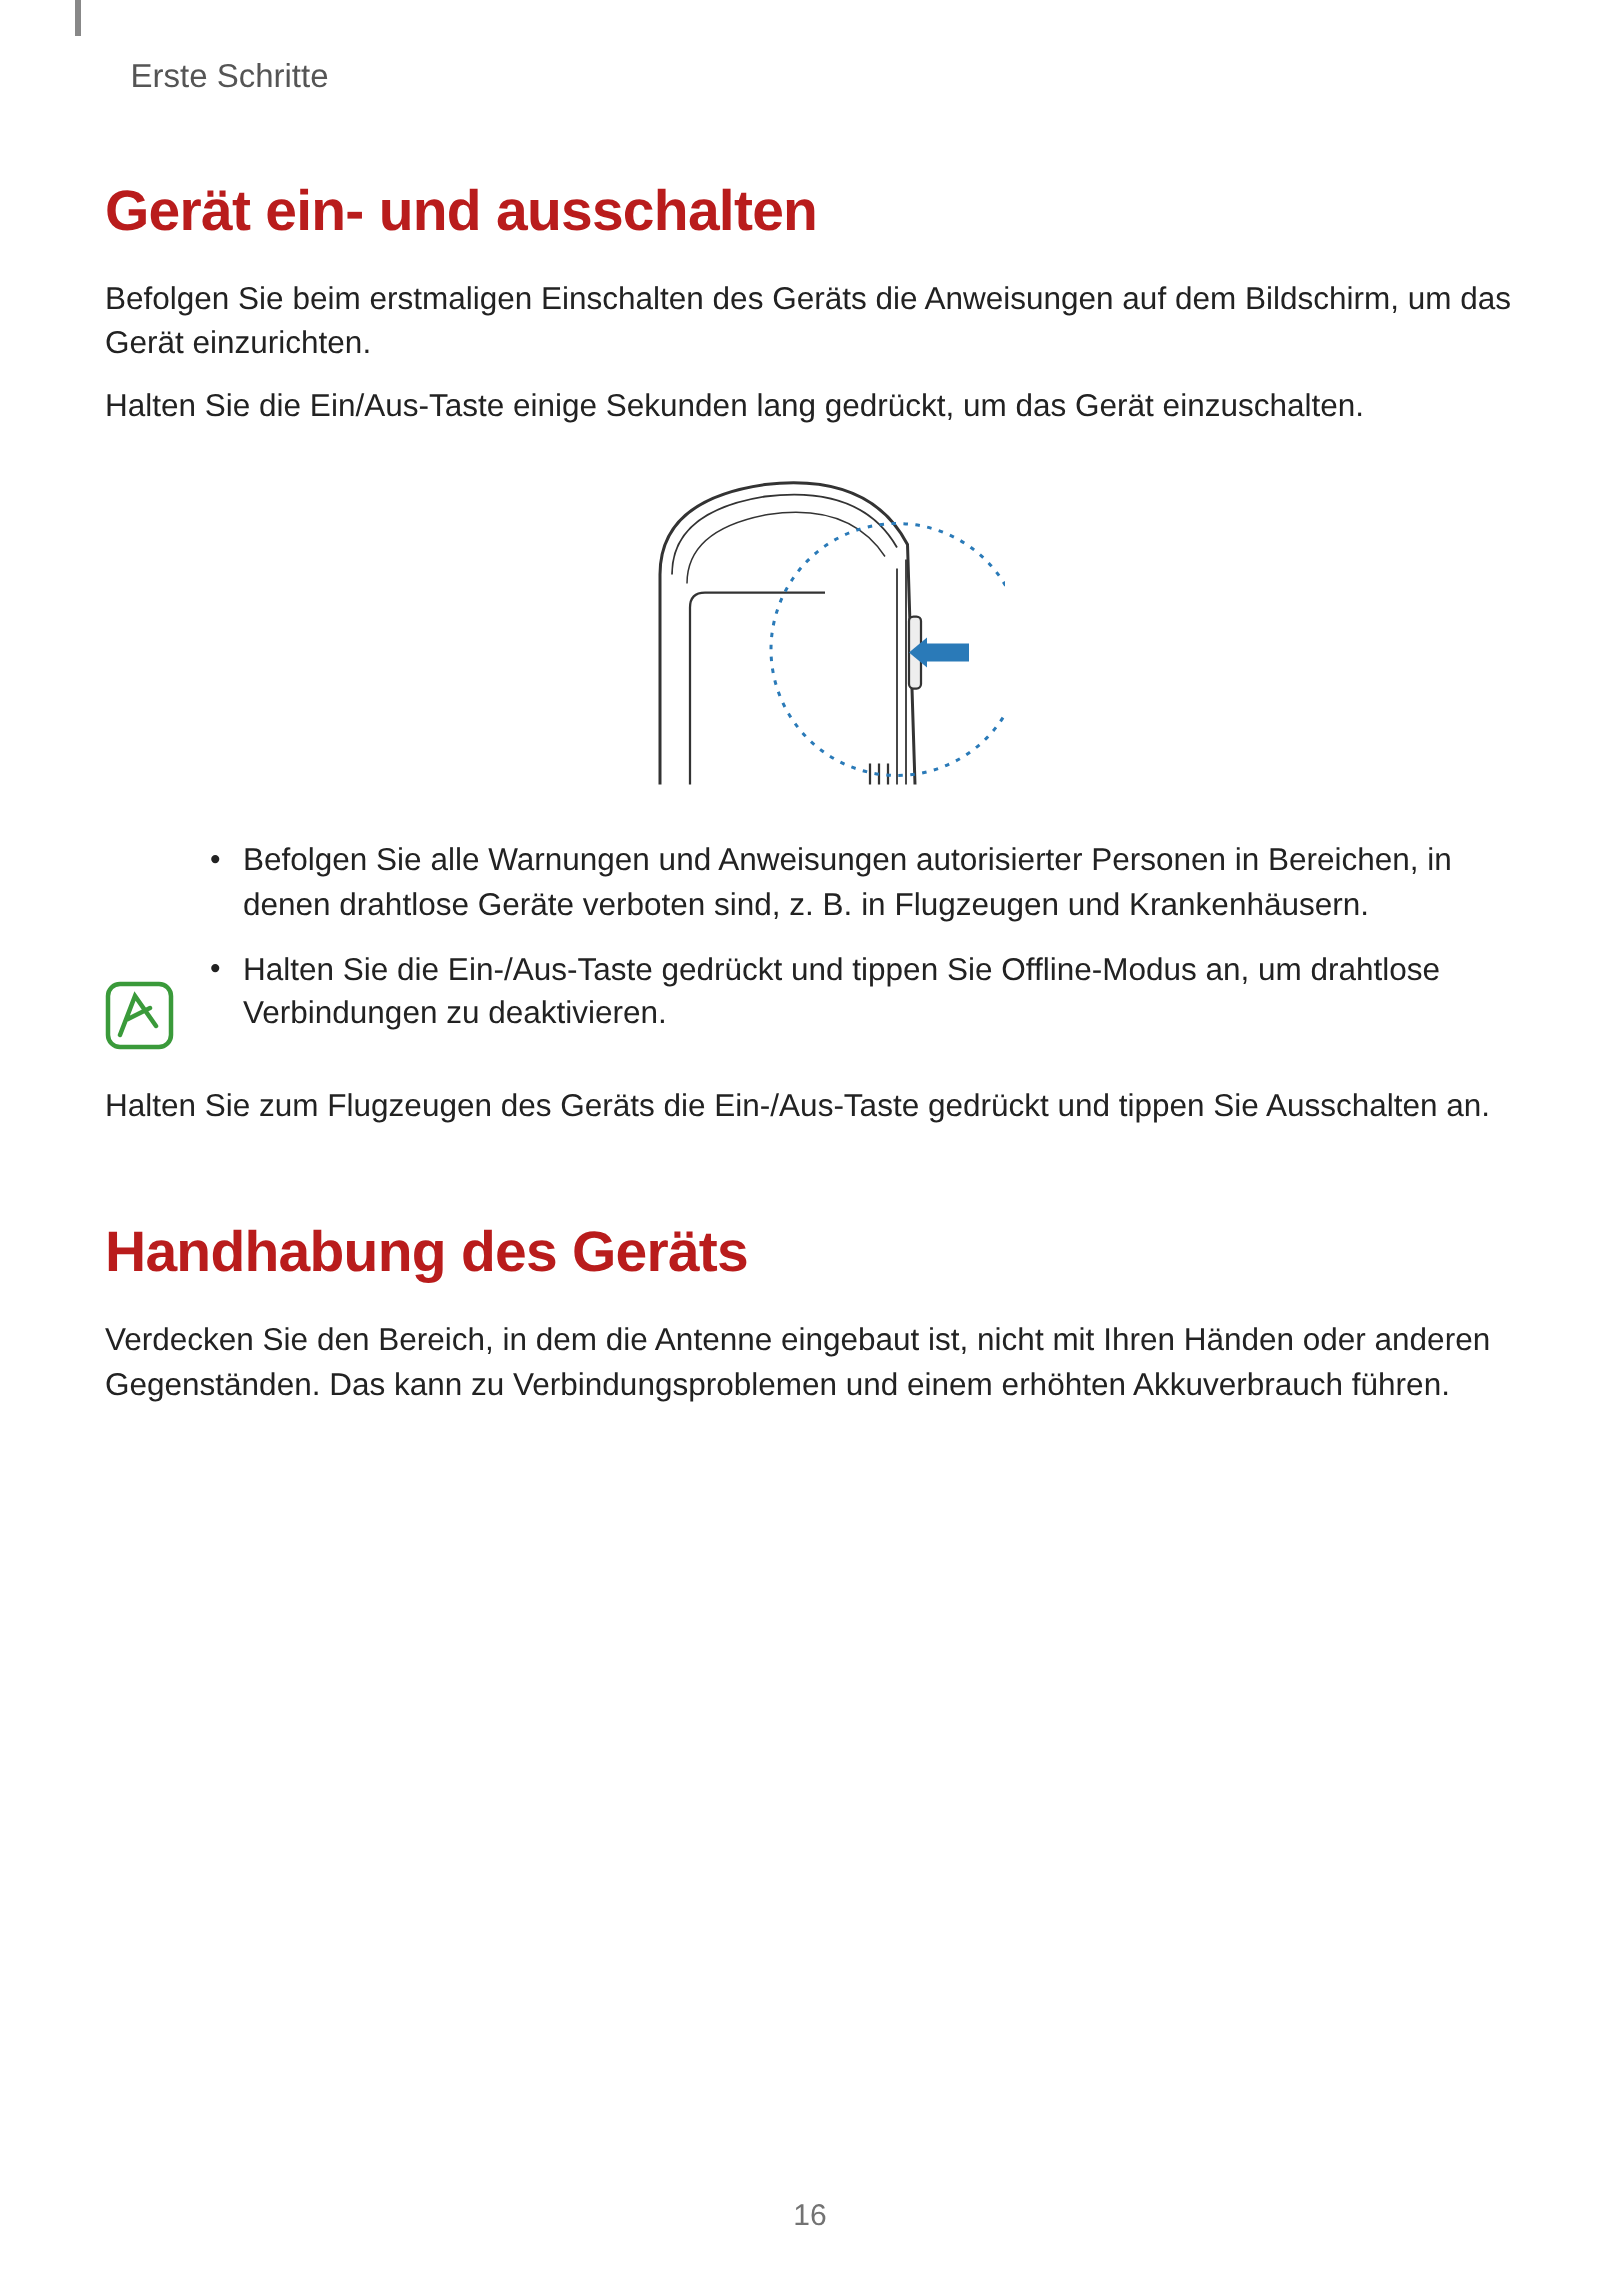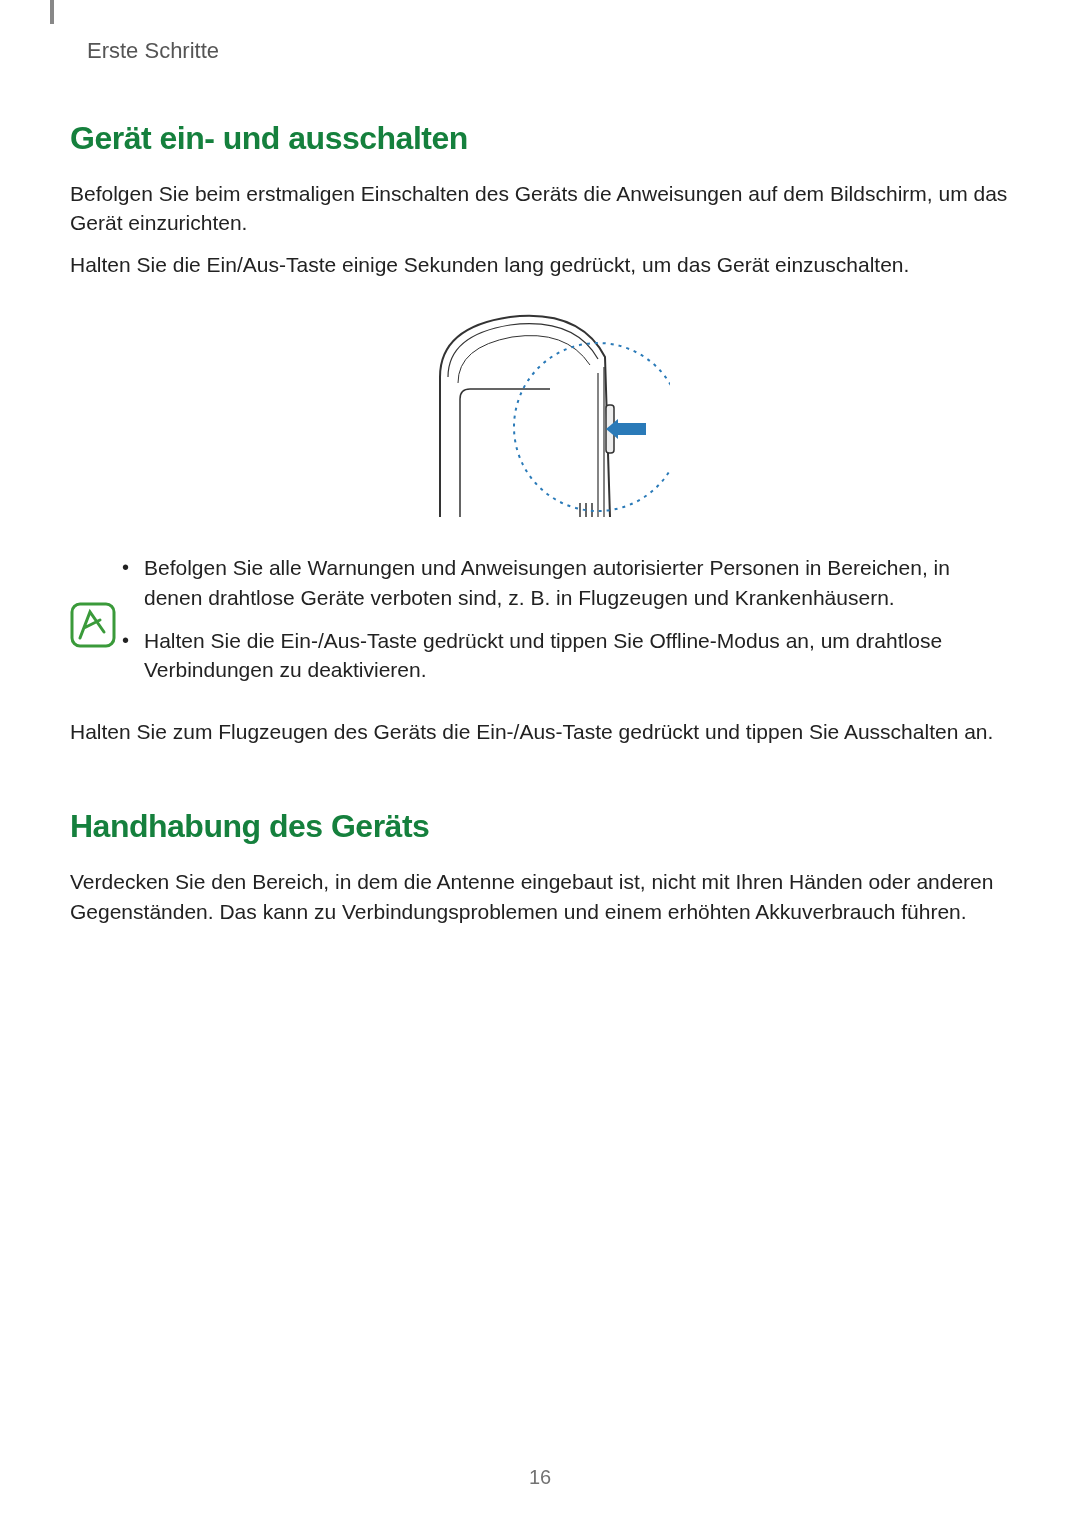--- a/index.html
+++ b/index.html
@@ -23,41 +23,42 @@
     padding: 38px 70px 0 70px;
   }
   .section-header {
     color: #555;
     font-size: 22px;
     font-weight: 400;
     margin-bottom: 56px;
     margin-left: 17px;
   }
   h1 {
-    color: #15803d;
-    font-size: 32px;
+    color: #b91c1c;
+    font-size: 38px;
     font-weight: 700;
     margin-bottom: 22px;
     letter-spacing: -0.5px;
   }
   p {
     color: #222;
     font-size: 21px;
     line-height: 1.4;
     margin-bottom: 12px;
     font-weight: 400;
   }
   .figure {
     display: flex;
     justify-content: center;
     margin: 28px 0 26px 0;
   }
   .note-block {
     display: flex;
-    align-items: center;
+    align-items: flex-end;
+    gap: 18px;
     margin-bottom: 18px;
   }
   .note-icon-wrap {
     flex: 0 0 auto;
     margin-top: 2px;
   }
   .note-list {
     flex: 1;
     list-style: none;
   }

